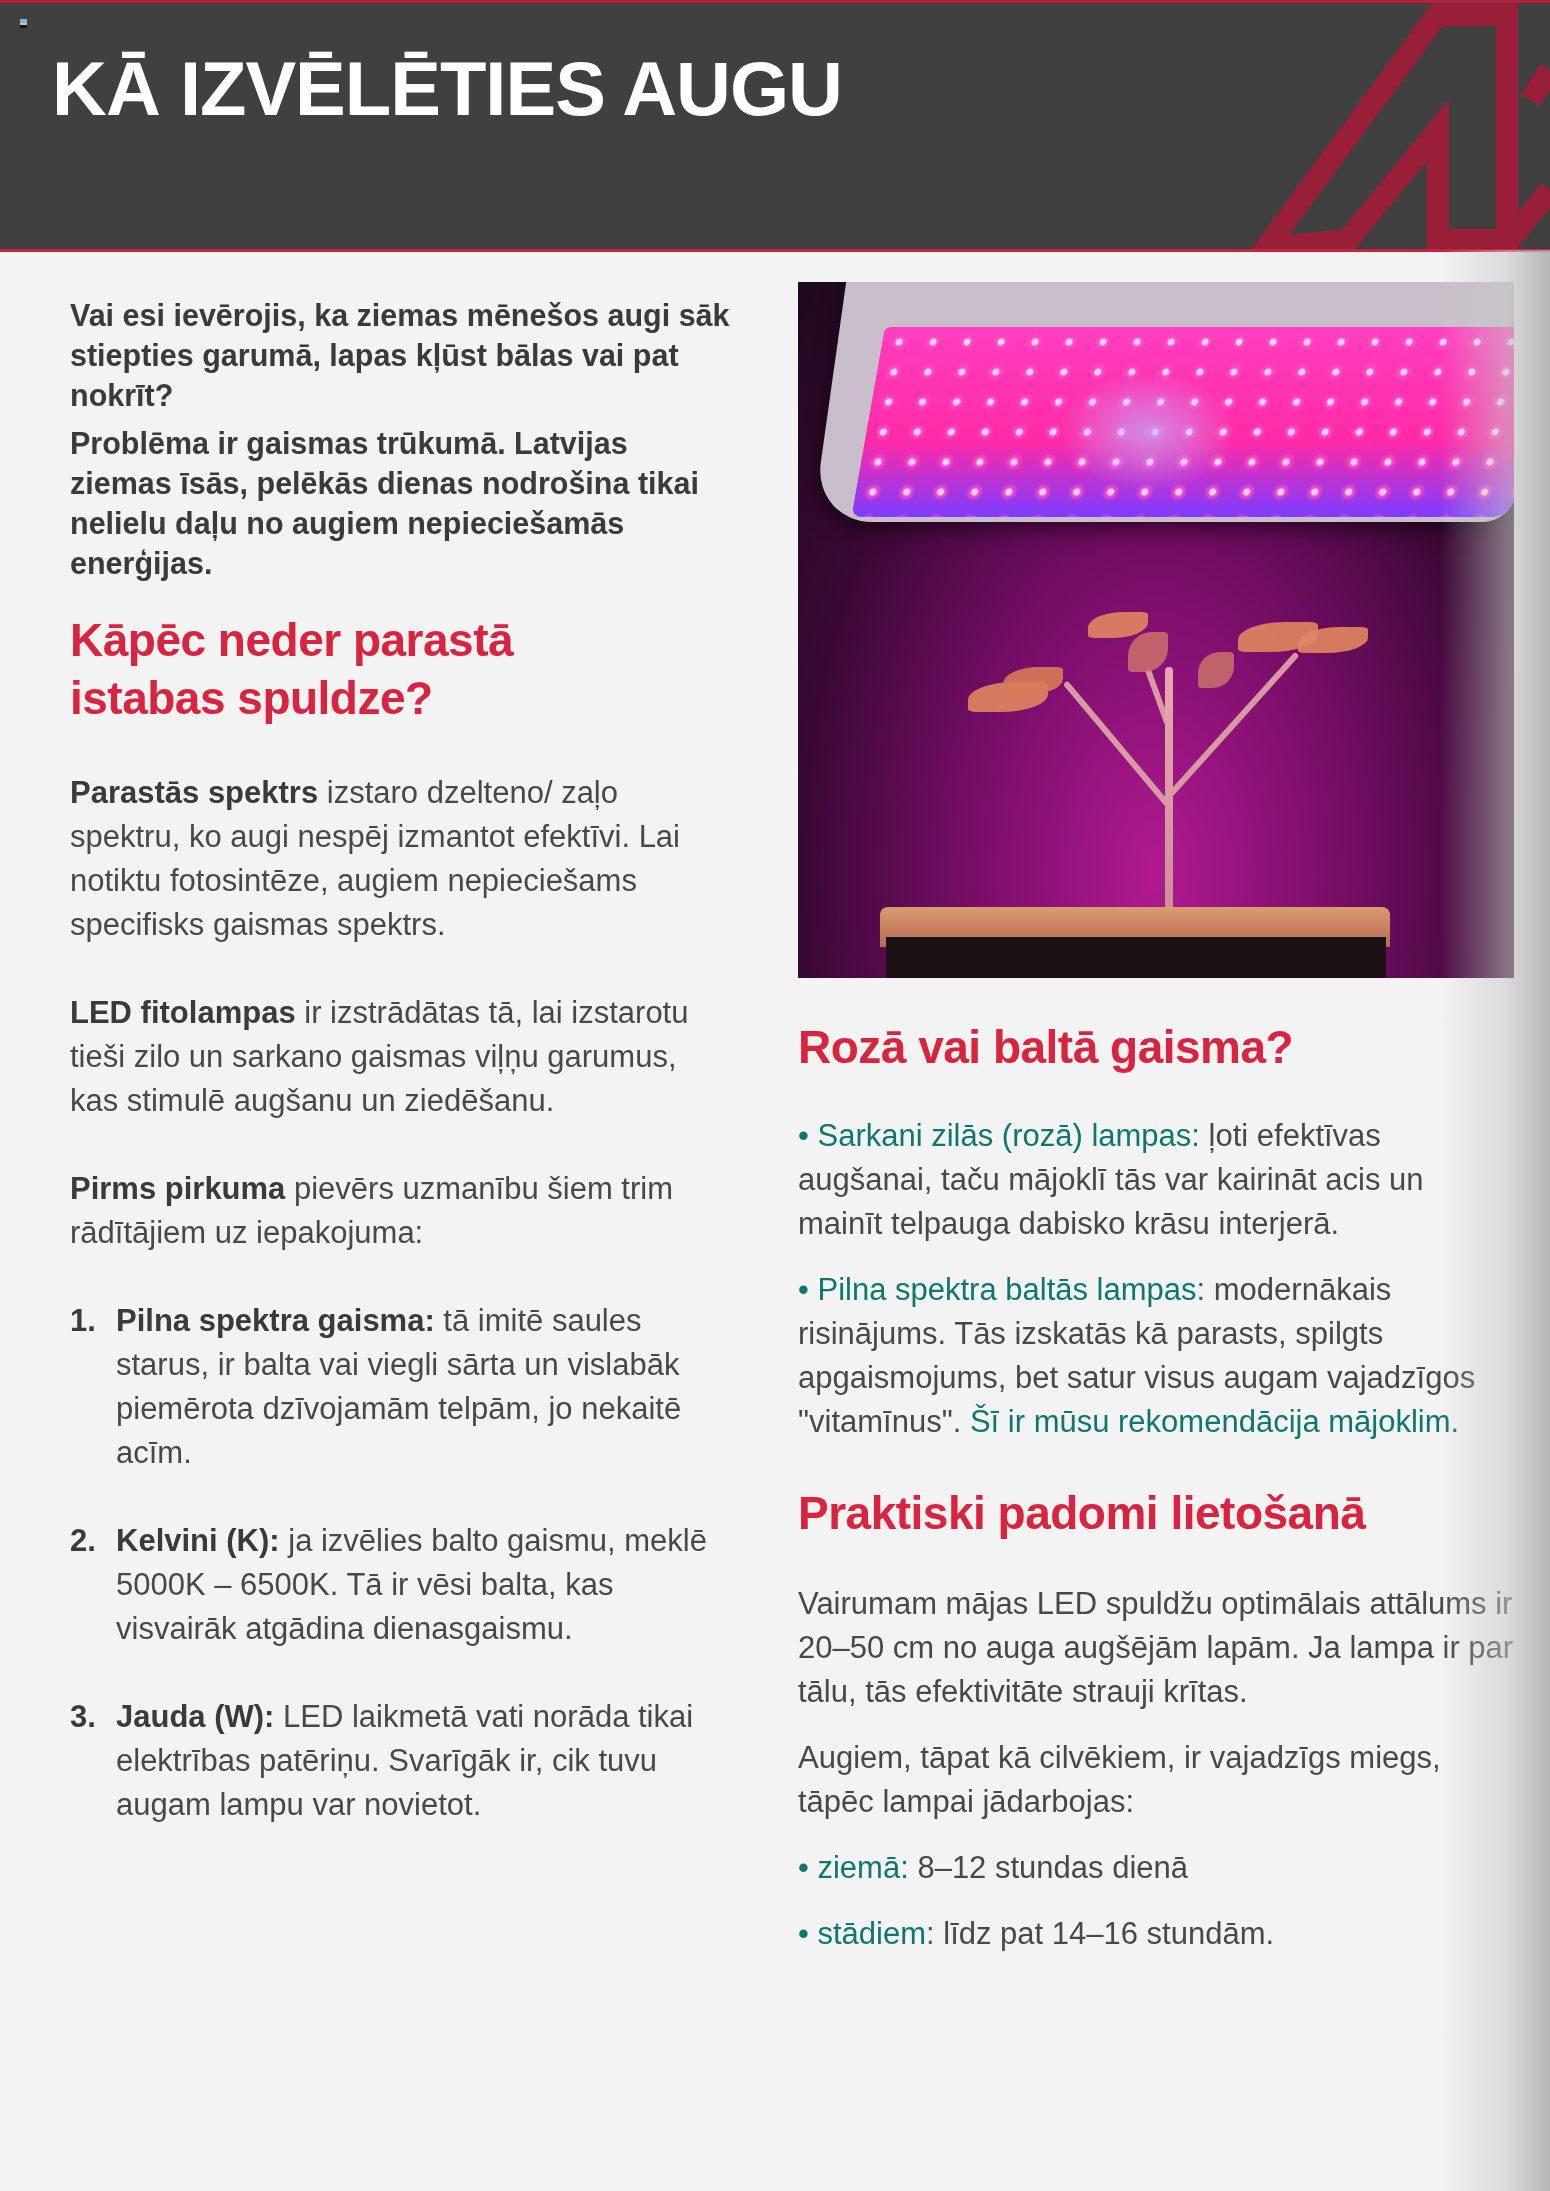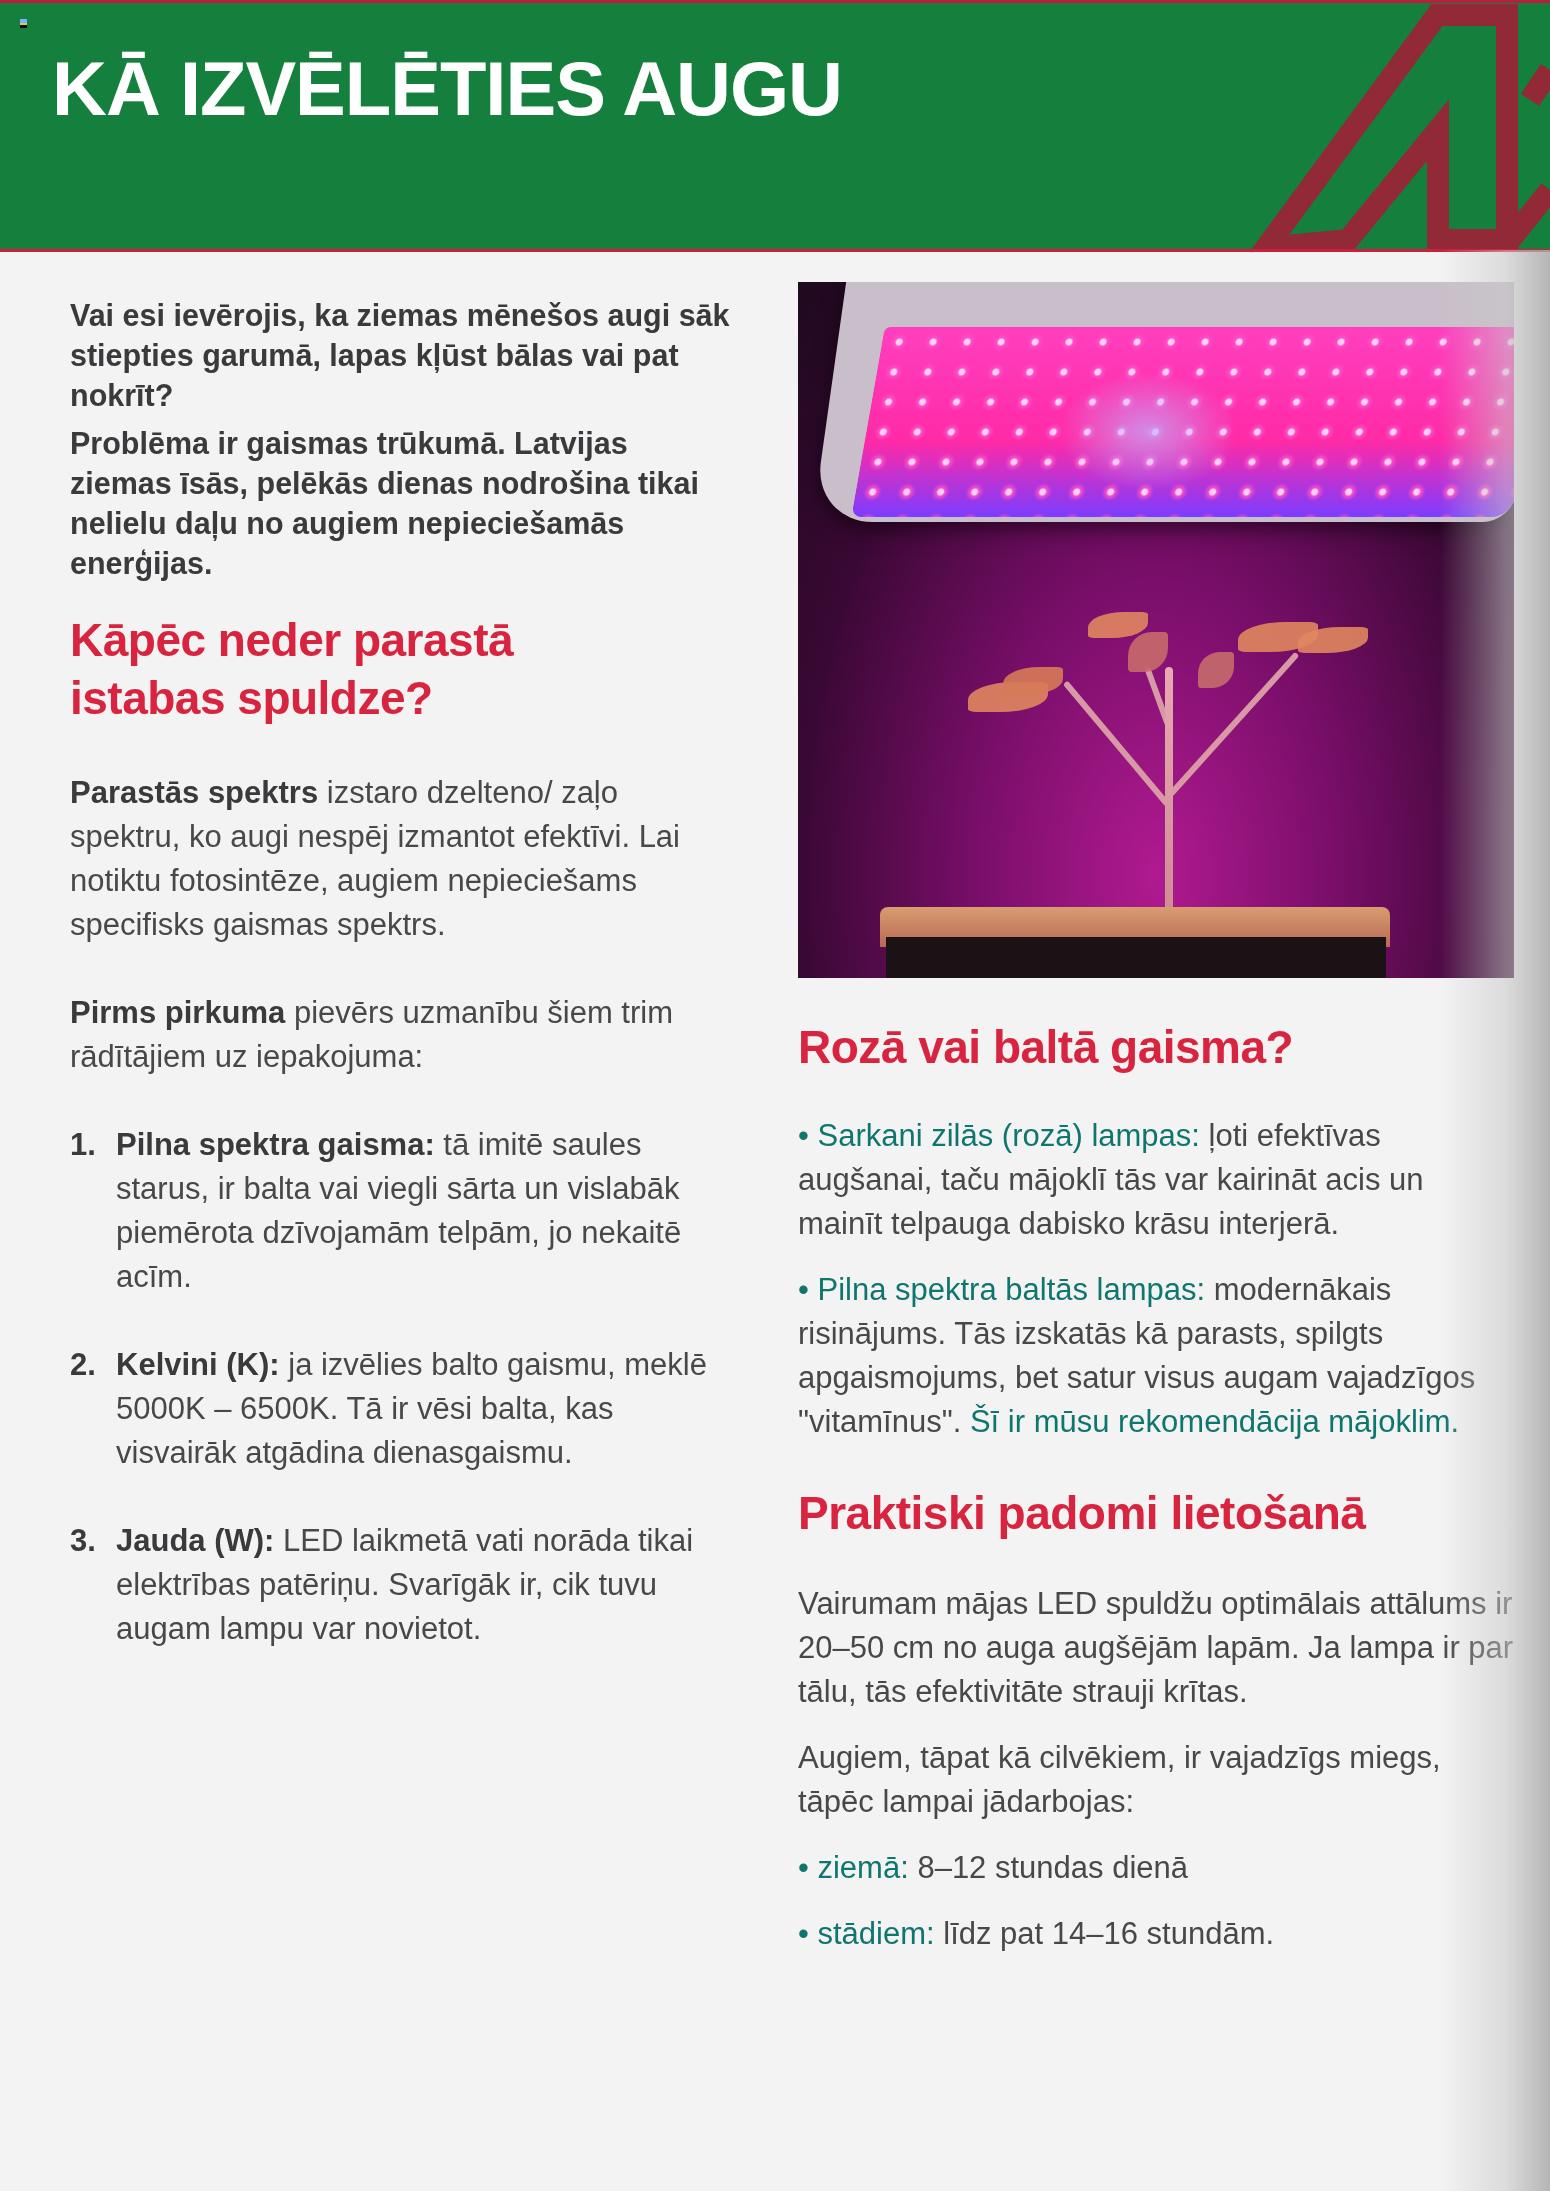--- a/index.html
+++ b/index.html
@@ -11,21 +11,21 @@
       color: #3a3a3c;
     }
     
     .edge-shadow {
       position: absolute; top: 250px; right: 0; width: 110px; bottom: 0;
       background: linear-gradient(to right, rgba(243,243,243,0) 0%, rgba(200,200,200,0.55) 60%, rgba(170,170,170,0.85) 100%);
       pointer-events: none;
     }
     .header {
       position: absolute; left: 0; top: 0; width: 1550px; height: 252px;
-      background: #15803d;
+      background: #404040;
       overflow: hidden;
     }
     .header .topline {
       position: absolute; left: 0; top: 0; width: 100%; height: 3px; background: #b81f3c;
     }
     .header .bottomline {
       position: absolute; left: 0; bottom: 0; width: 100%; height: 3px; background: #c9203e;
     }
     .marker {
       position: absolute; left: 20px; top: 19px; width: 7px; height: 9px;
@@ -126,20 +126,21 @@
 </div>
 
 <div class="col-left">
   <p class="lead">Vai esi ievērojis, ka ziemas mēnešos augi sāk stiepties garumā, lapas kļūst bālas vai pat nokrīt?</p>
   <p class="lead" style="margin-bottom:28px">Problēma ir gaismas trūkumā. Latvijas ziemas īsās, pelēkās dienas nodrošina tikai nelielu daļu no augiem nepieciešamās enerģijas.</p>
 
   <h2 class="h2" style="margin-bottom:44px; width:560px">Kāpēc neder parastā istabas spuldze?</h2>
 
   <p class="p" style="margin-bottom:44px"><b>Parastās spektrs</b><span> izstaro dzelteno/ zaļo spektru, ko augi nespēj izmantot efektīvi. Lai notiktu fotosintēze, augiem nepieciešams specifisks gaismas spektrs.</span></p>
 
+  <p class="p" style="margin-bottom:44px"><b>LED fitolampas</b><span> ir izstrādātas tā, lai izstarotu tieši zilo un sarkano gaismas viļņu garumus, kas stimulē augšanu un ziedēšanu.</span></p>
 
   <p class="p" style="margin-bottom:44px"><b>Pirms pirkuma</b><span> pievērs uzmanību šiem trim rādītājiem uz iepakojuma:</span></p>
 
   <div>
     <div class="ol-item" style="margin-bottom:44px">
       <span class="num">1.</span>
       <span><b>Pilna spektra gaisma:</b><span> tā imitē saules starus, ir balta vai viegli sārta un vislabāk piemērota dzīvojamām telpām, jo nekaitē acīm.</span></span>
     </div>
     <div class="ol-item" style="margin-bottom:44px">
       <span class="num">2.</span>

